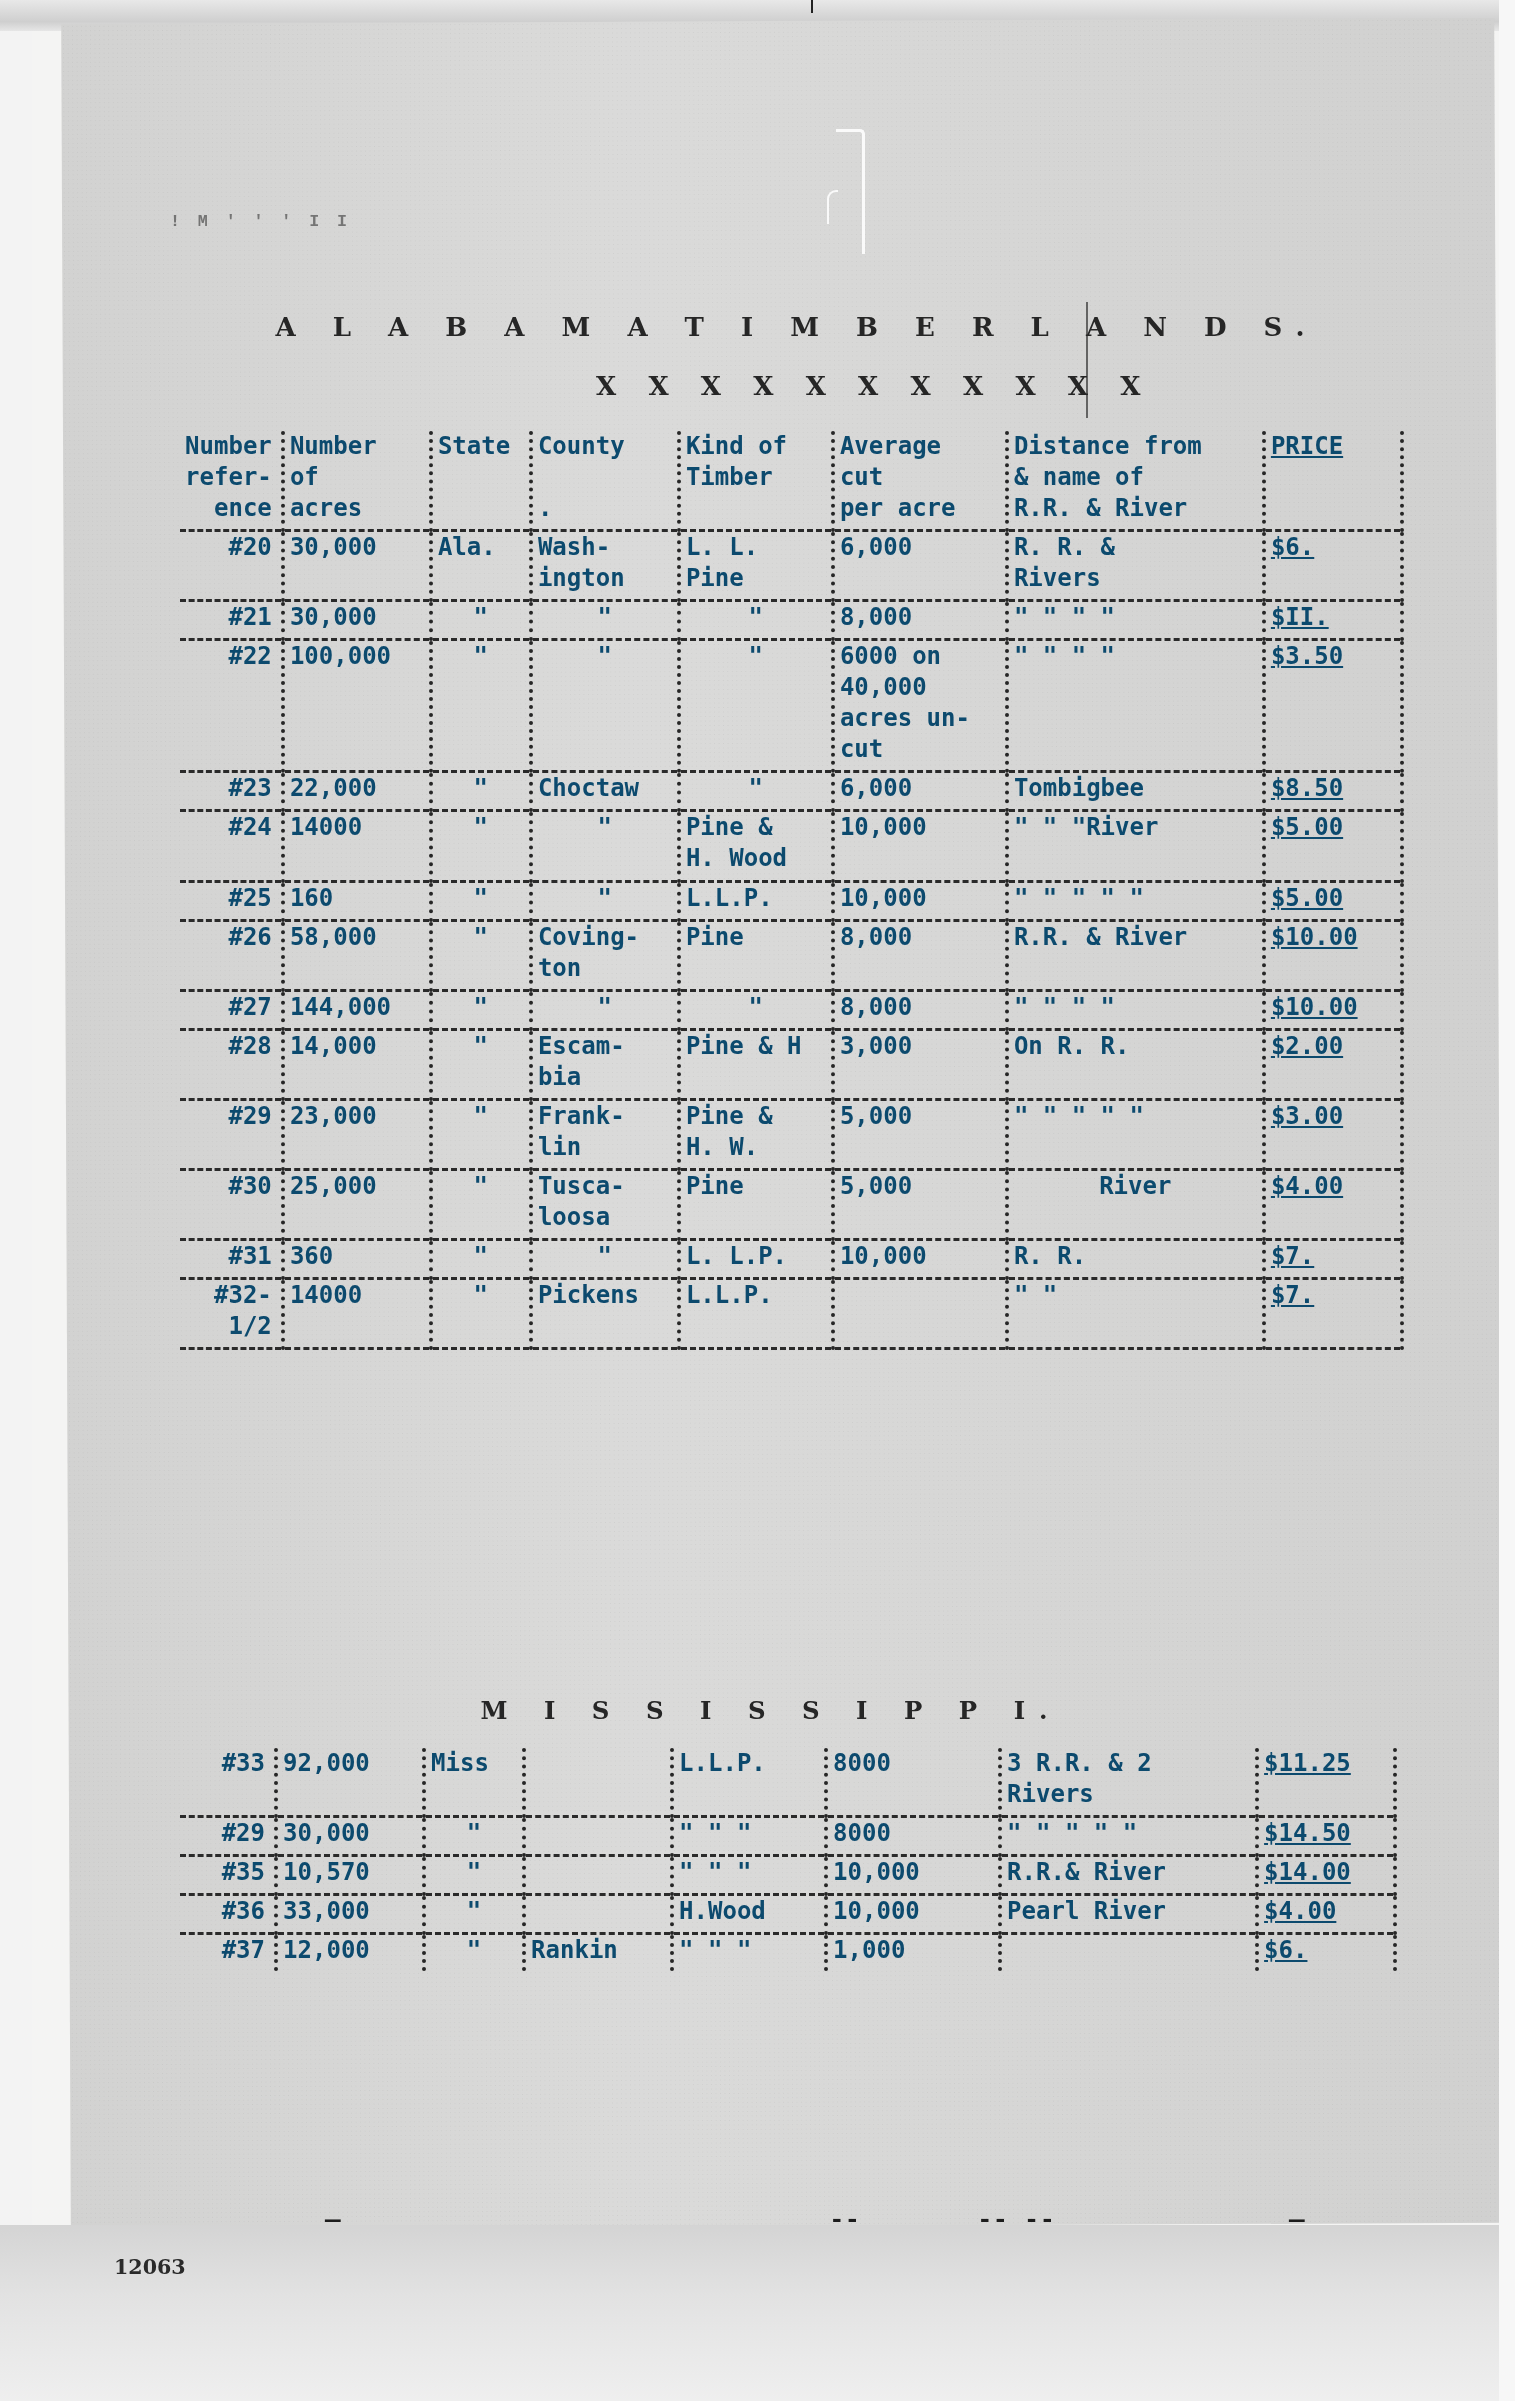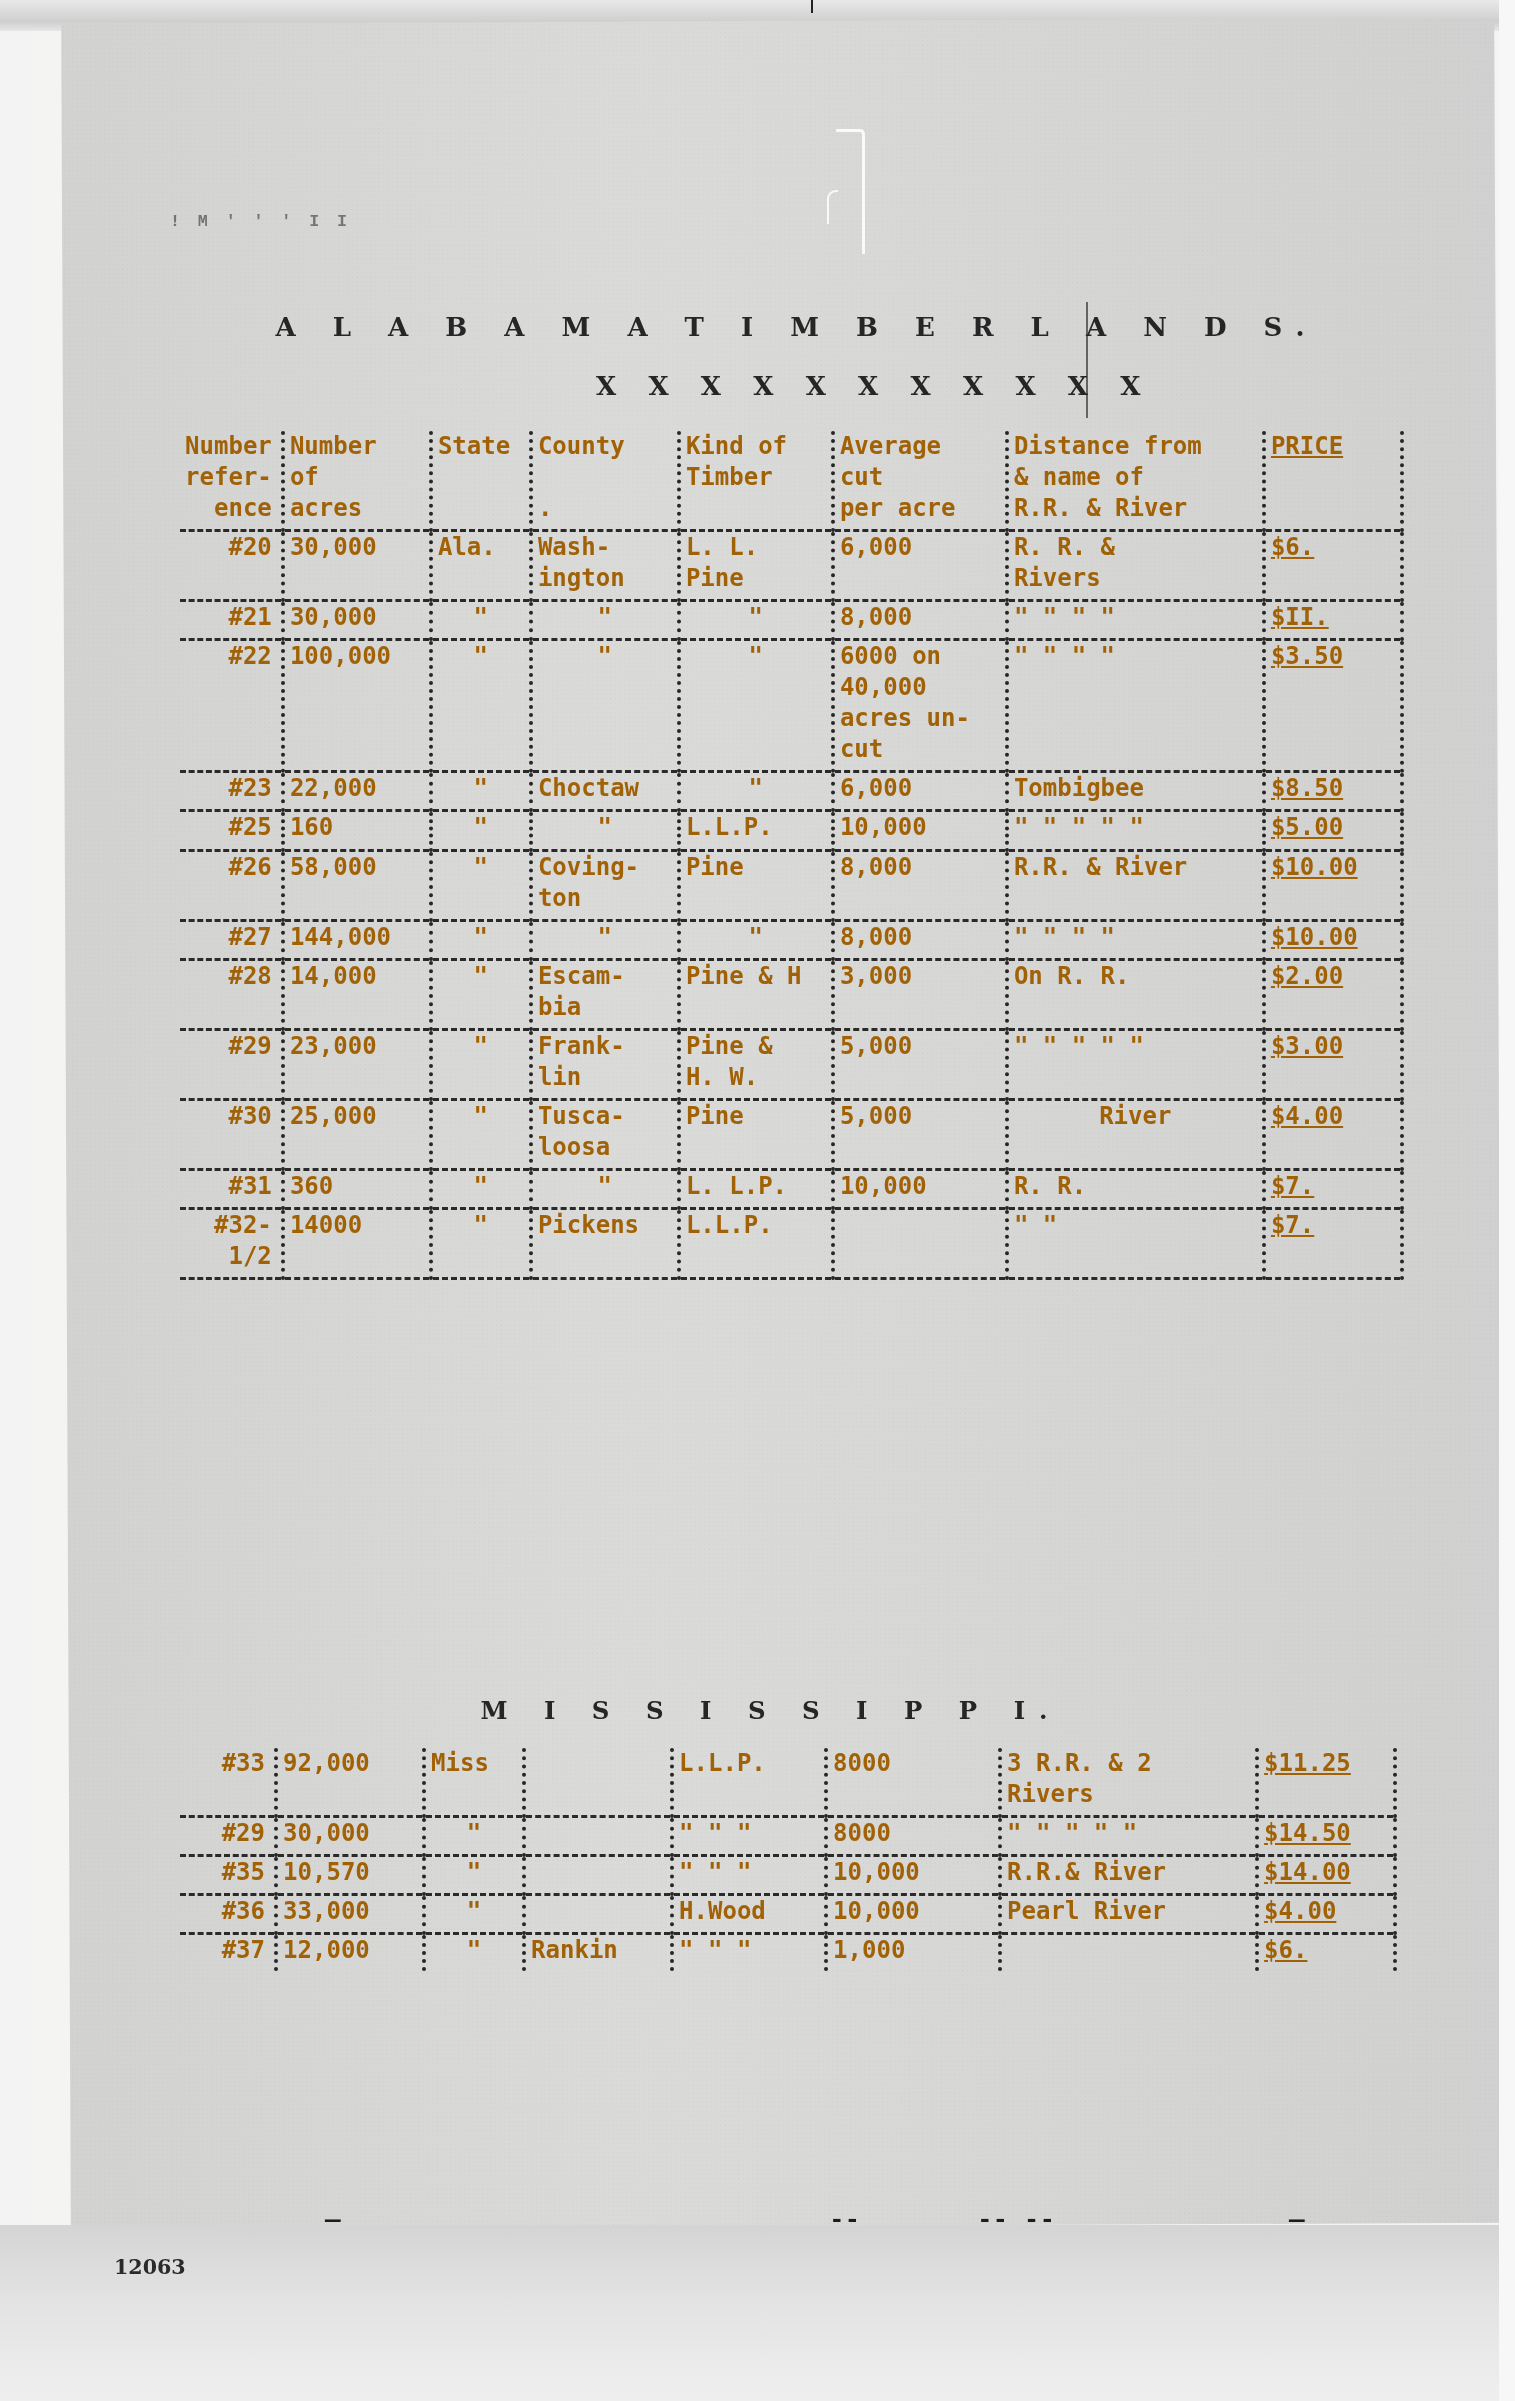--- a/index.html
+++ b/index.html
@@ -48,21 +48,21 @@
     position: absolute; left: 0; width: 1516px; text-align: center; font-weight: bold;
     font-family: "DejaVu Serif", "Liberation Serif", serif; color: #262626;
   }
   .title-main { top: 312px; font-size: 26px; letter-spacing: 14px; padding-left: 39px; }
   .title-x { top: 371px; font-size: 26px; letter-spacing: 11.6px; padding-left: 116px; }
   .section-title { top: 1696px; font-size: 24.4px; letter-spacing: 14px; padding-left: 13px; }
 
   table.timber {
     position: absolute; left: 180px; border-collapse: collapse; table-layout: fixed;
     font-family: "DejaVu Sans Mono", "Liberation Mono", monospace; font-weight: bold;
-    font-size: 24px; line-height: 31px; color: #a16207;
+    font-size: 24px; line-height: 31px; color: #0c4a6e;
   }
   table.timber td, table.timber th {
     border-right: 4.5px dotted #262626; border-bottom: 3.9px dashed #2a2a2a;
     padding: 0 5.1px 5.1px 5.1px; vertical-align: top; white-space: pre-line; text-align: left; font-weight: bold;
   }
   table.timber th { text-align: left; }
   table.timber td:first-child, table.timber th:first-child { text-align: right; padding-right: 9px; }
   table.timber td:last-child, table.timber th:last-child { border-right: 4.5px dotted #262626; text-decoration: underline; }
   .ala { top: 431px; }
   .miss { top: 1748px; }
@@ -171,20 +171,31 @@
       <td>#23</td>
       <td>22,000</td>
       <td class="c-center">"</td>
       <td>Choctaw</td>
       <td class="c-center">"</td>
       <td>6,000</td>
       <td>Tombigbee</td>
       <td>$8.50</td>
     </tr>
     <tr>
+      <td>#24</td>
+      <td>14000</td>
+      <td class="c-center">"</td>
+      <td class="c-center">"</td>
+      <td>Pine &amp;
+H. Wood</td>
+      <td>10,000</td>
+      <td>" " "River</td>
+      <td>$5.00</td>
+    </tr>
+    <tr>
       <td>#25</td>
       <td>160</td>
       <td class="c-center">"</td>
       <td class="c-center">"</td>
       <td>L.L.P.</td>
       <td>10,000</td>
       <td>" " " " "</td>
       <td>$5.00</td>
     </tr>
     <tr>

